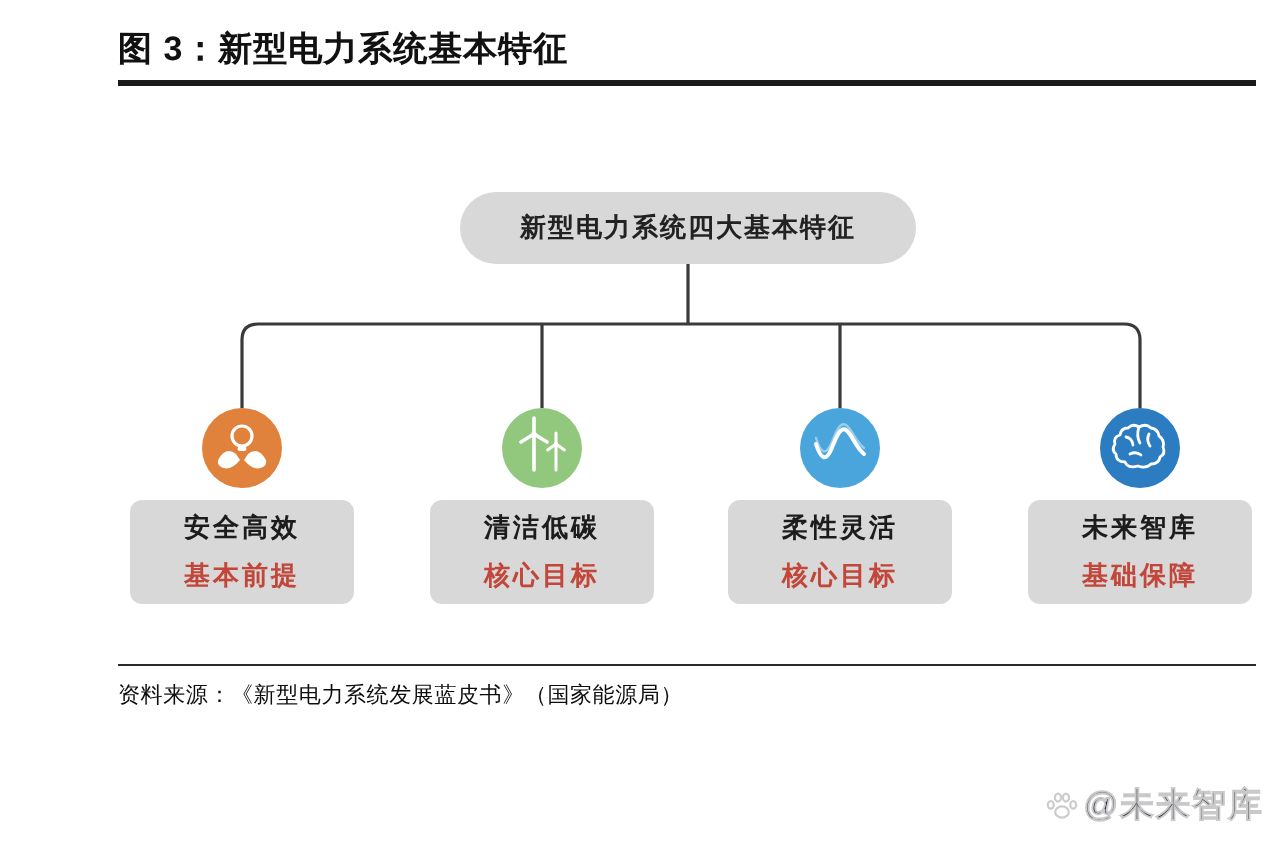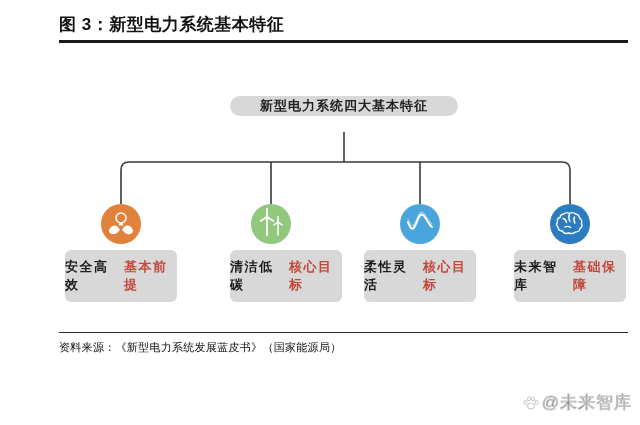--- a/index.html
+++ b/index.html
@@ -7,32 +7,32 @@
     position:relative; width:640px; height:425px; background:#ffffff;
     font-family:"Liberation Sans", sans-serif; overflow:hidden;
   }
   .page-title {
     position:absolute; left:59px; top:13px;
     font-size:17px; font-weight:bold; color:#111; letter-spacing:0.5px;
   }
   .rule-thick { position:absolute; left:59px; top:40px; width:569px; height:3px; background:#1a1a1a; }
   .rule-thin  { position:absolute; left:59px; top:332px; width:569px; height:1px; background:#2b2b2b; }
   .root-pill {
-    position:absolute; left:230px; top:96px; width:228px; height:20px;
+    position:absolute; left:230px; top:96px; width:228px; height:36px;
     background:var(--box-bg,#d8d8d8); border-radius:18px;
     display:flex; align-items:center; justify-content:center;
     font-family:"Liberation Serif", serif; font-weight:bold; font-size:13px;
     color:#222; letter-spacing:1px;
   }
   .connectors { position:absolute; left:0; top:0; width:640px; height:425px; pointer-events:none; }
   .branch-icon { position:absolute; top:204px; width:40px; height:40px; }
   .feature-box {
     position:absolute; top:250px; width:112px; height:52px;
     background:var(--box-bg,#d8d8d8); border-radius:6px;
-    display:flex; flex-direction:row; align-items:center; justify-content:center; gap:6px;
+    display:flex; flex-direction:column; align-items:center; justify-content:center; gap:6px;
     font-family:"Liberation Serif", serif; font-weight:bold; font-size:13px; letter-spacing:1.5px;
   }
   .feature-label   { color:#1c1c1c; }
   .feature-sublabel{ color:var(--sub-red,#c2473a); }
   .source-note {
     position:absolute; left:59px; top:340px;
     font-size:11px; color:#0d0d0d; letter-spacing:0.3px;
   }
   .watermark {
     position:absolute; right:8px; top:391px;
@@ -98,21 +98,21 @@
         <path d="M24.5 13 Q23 16 25 19"></path>
         <path d="M15 23 Q18 21.5 20.5 23.5"></path>
       </g>
     </svg>
   </div>
 
   <div class="feature-box" style="left:65px">
     <div class="feature-label">安全高效</div>
     <div class="feature-sublabel">基本前提</div>
   </div>
-  <div class="feature-box" style="left:230px">
+  <div class="feature-box" style="left:215px">
     <div class="feature-label">清洁低碳</div>
     <div class="feature-sublabel">核心目标</div>
   </div>
   <div class="feature-box" style="left:364px">
     <div class="feature-label">柔性灵活</div>
     <div class="feature-sublabel">核心目标</div>
   </div>
   <div class="feature-box" style="left:514px">
     <div class="feature-label">未来智库</div>
     <div class="feature-sublabel">基础保障</div>

